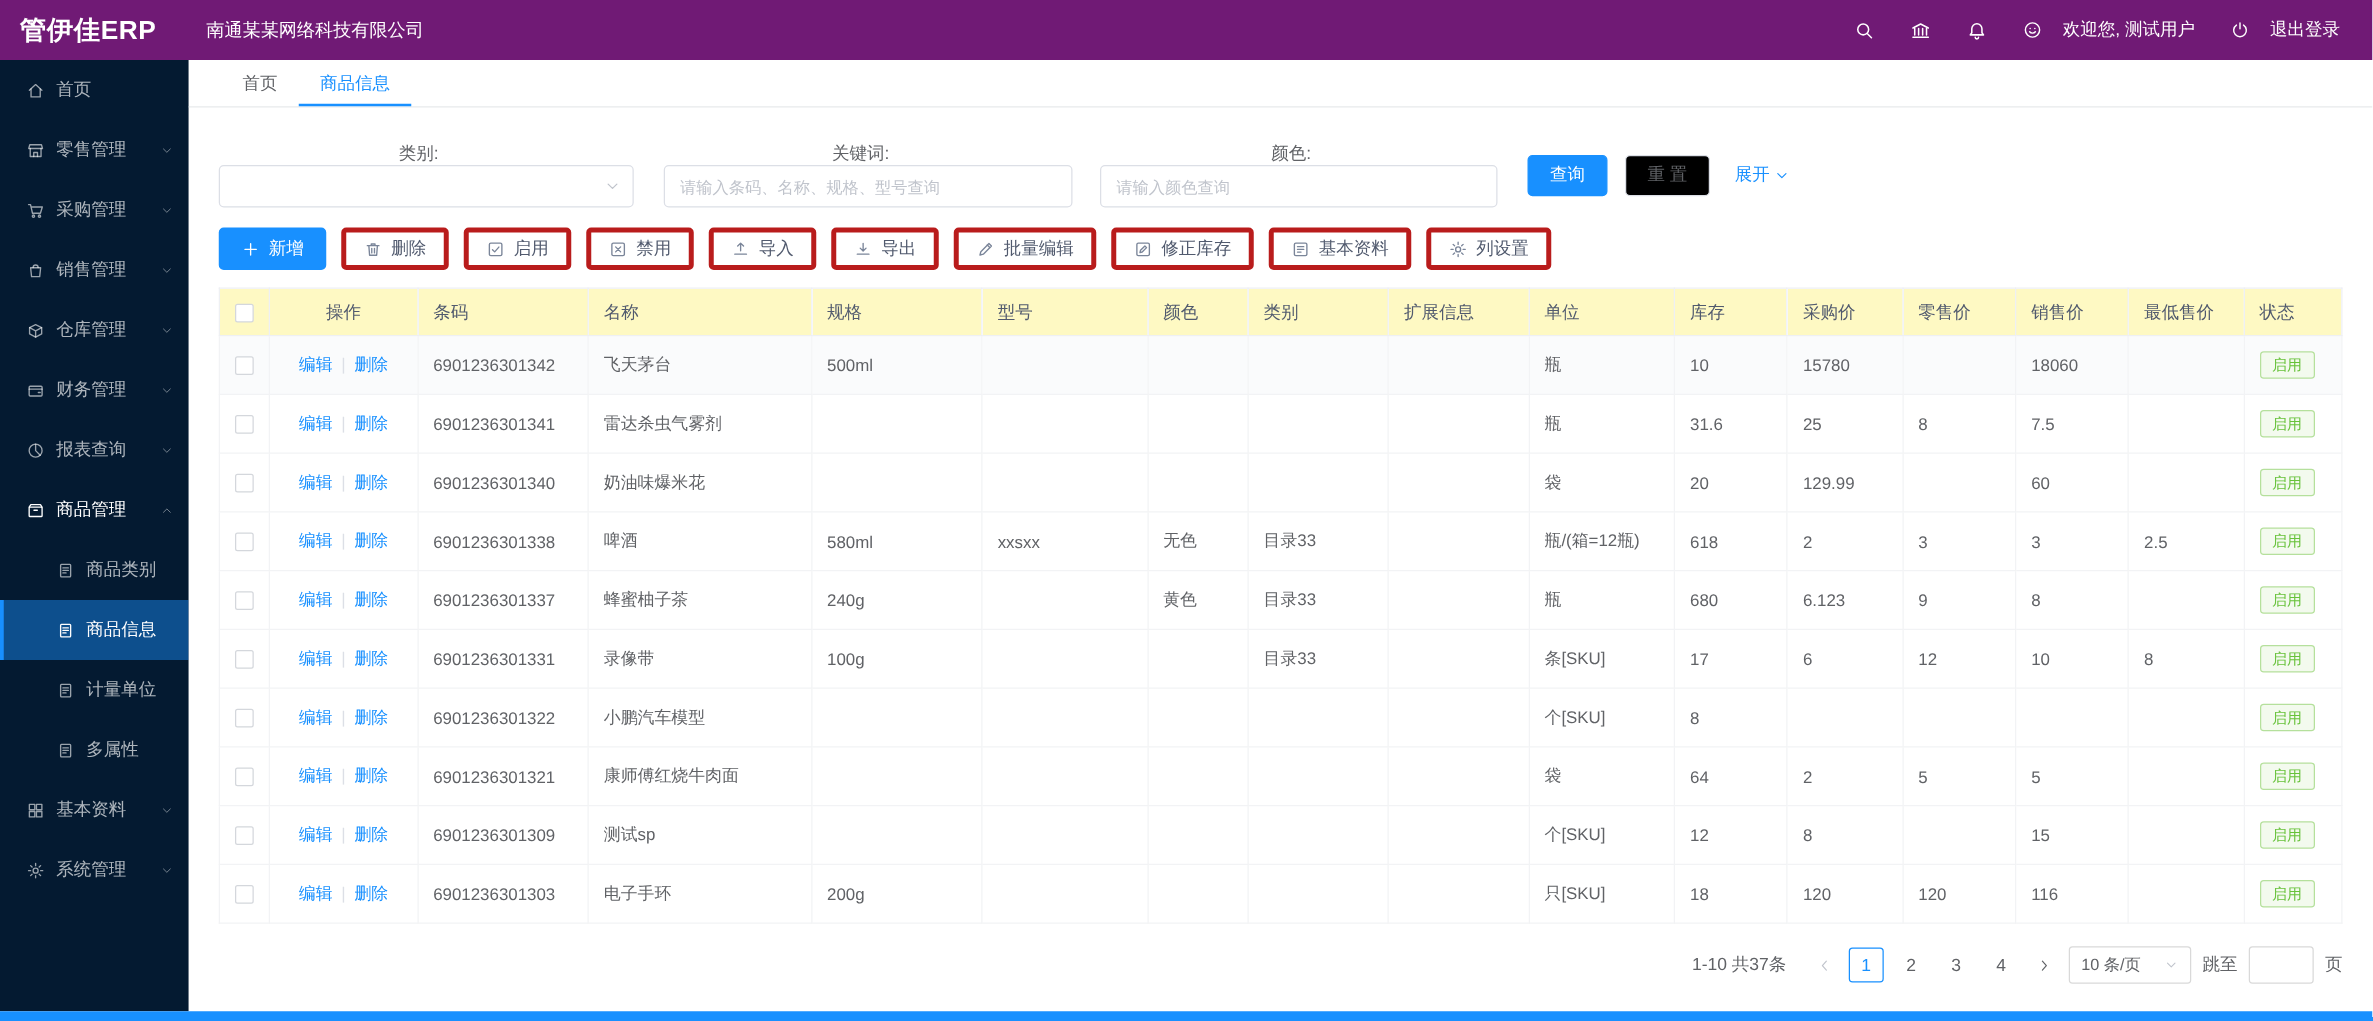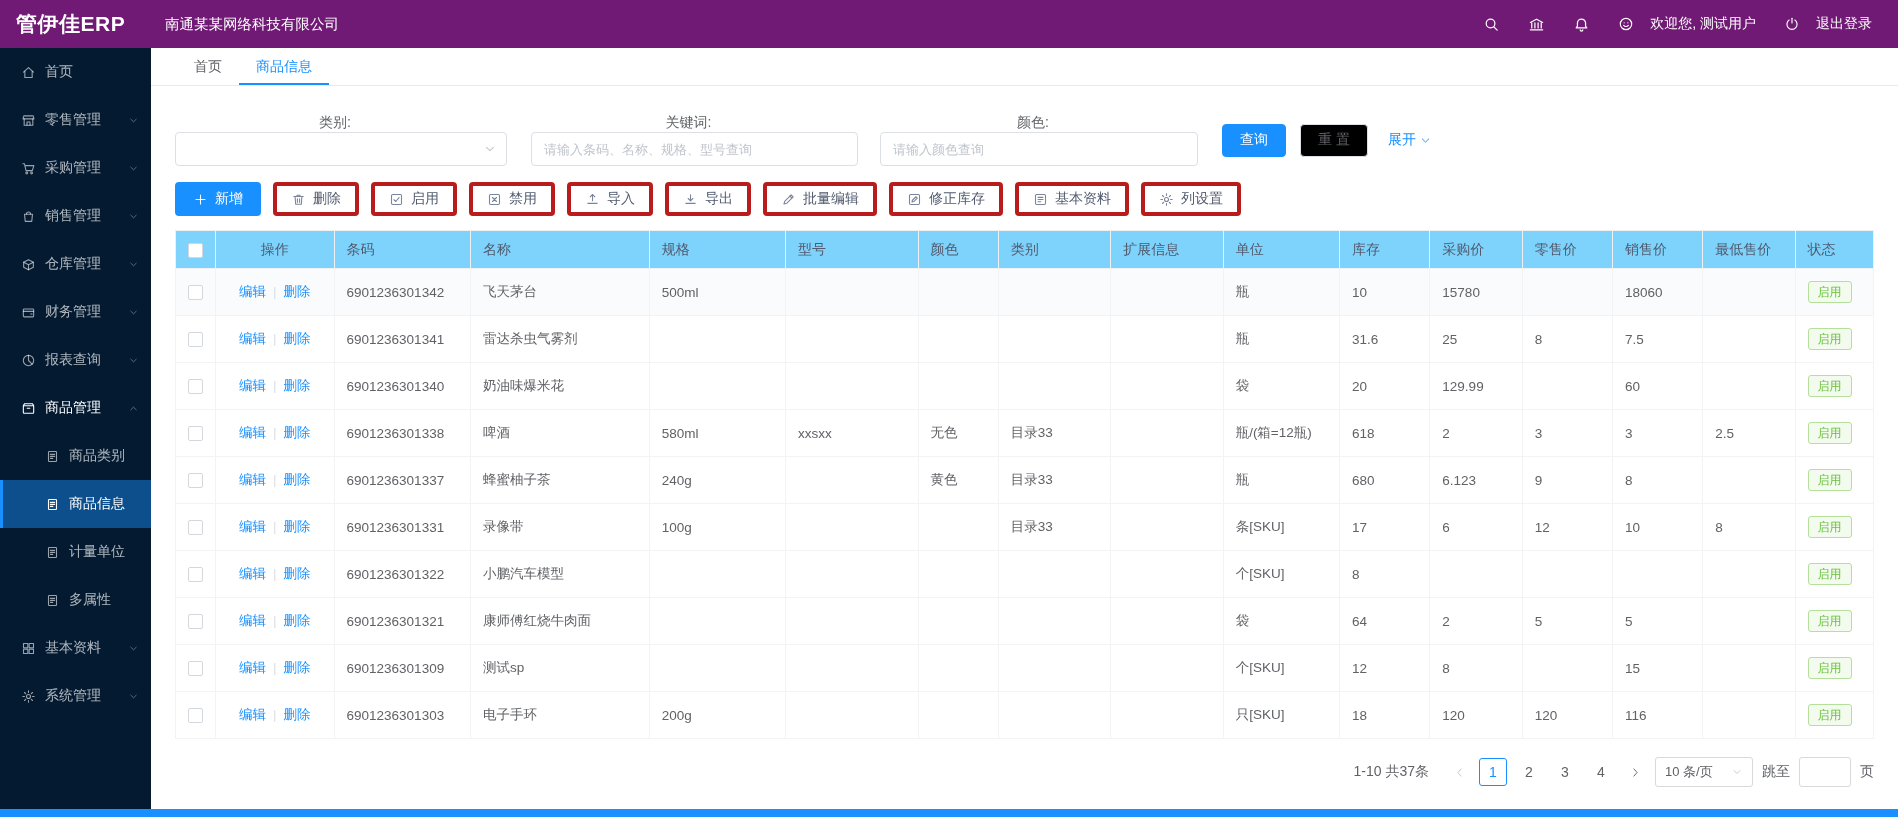--- a/index.html
+++ b/index.html
@@ -57,21 +57,21 @@
 
   
   .toolbar { margin-top: 16px; display: flex; gap: 12px; }
   .tbtn { height: 34px; display: inline-flex; align-items: center; gap: 7px; padding: 0 14px; border: 4px solid #b91c1c; border-radius: 4px; background: #fff; color: #515a6e; font-size: 14px; cursor: pointer; white-space: nowrap; font-family: "Liberation Sans", sans-serif; }
   .tbtn .ticon { display: inline-flex; color: #7a8599; }
   .tbtn.primary { background: #1890ff; border-color: #1890ff; color: #fff; }
   .tbtn.primary .ticon { color: #fff; }
 
   
   table.grid { margin-top: 14px; width: 100%; border-collapse: collapse; table-layout: fixed; }
-  .grid th { background: #7dd3fc; font-weight: normal; color: #515a6e; font-size: 14px; height: 38px; text-align: left; padding: 0 12px; border: 1px solid #eef0f3; white-space: nowrap; overflow: hidden; }
+  .grid th { background: #fef9c3; font-weight: normal; color: #515a6e; font-size: 14px; height: 38px; text-align: left; padding: 0 12px; border: 1px solid #eef0f3; white-space: nowrap; overflow: hidden; }
   .grid td { height: 47px; font-size: 13.5px; color: #606266; padding: 0 12px; border: 1px solid #f2f3f5; white-space: nowrap; overflow: hidden; background: #fff; }
   .grid tbody tr:first-child td { background: #fafbfc; }
   .grid .c-check { text-align: center; padding: 0; }
   .grid .center { text-align: center; }
   .checkbox { width: 15px; height: 15px; border: 1px solid #d4d7dc; border-radius: 2px; background: #fff; display: inline-block; vertical-align: middle; cursor: pointer; }
   .lnk { color: #1890ff; text-decoration: none; cursor: pointer; }
   .sep { color: #dcdfe6; margin: 0 7px; }
   .badge { display: inline-block; border: 1px solid #b5e09c; background: #f3faee; color: #67c23a; font-size: 12px; line-height: 18px; padding: 1px 9px; border-radius: 3px; }
 
   

